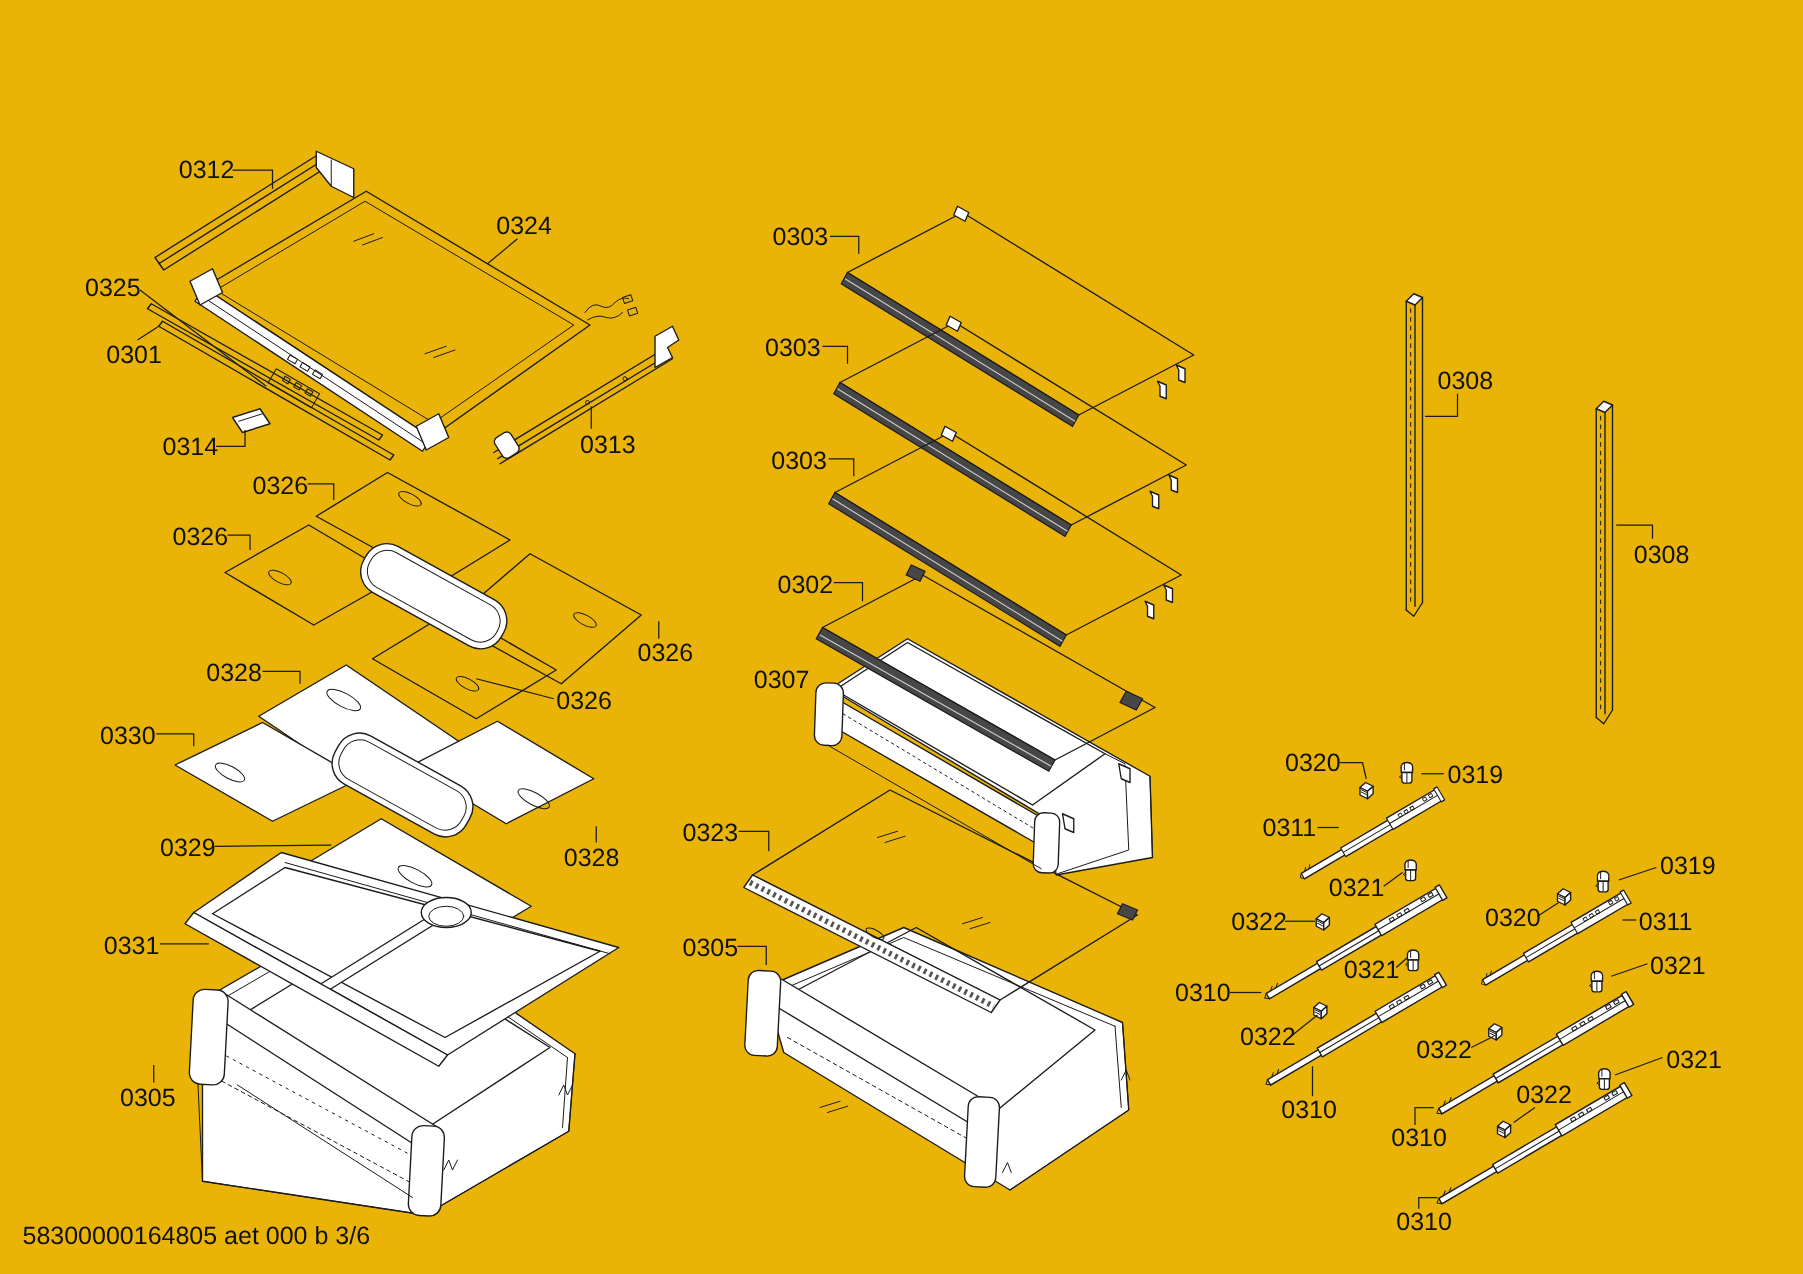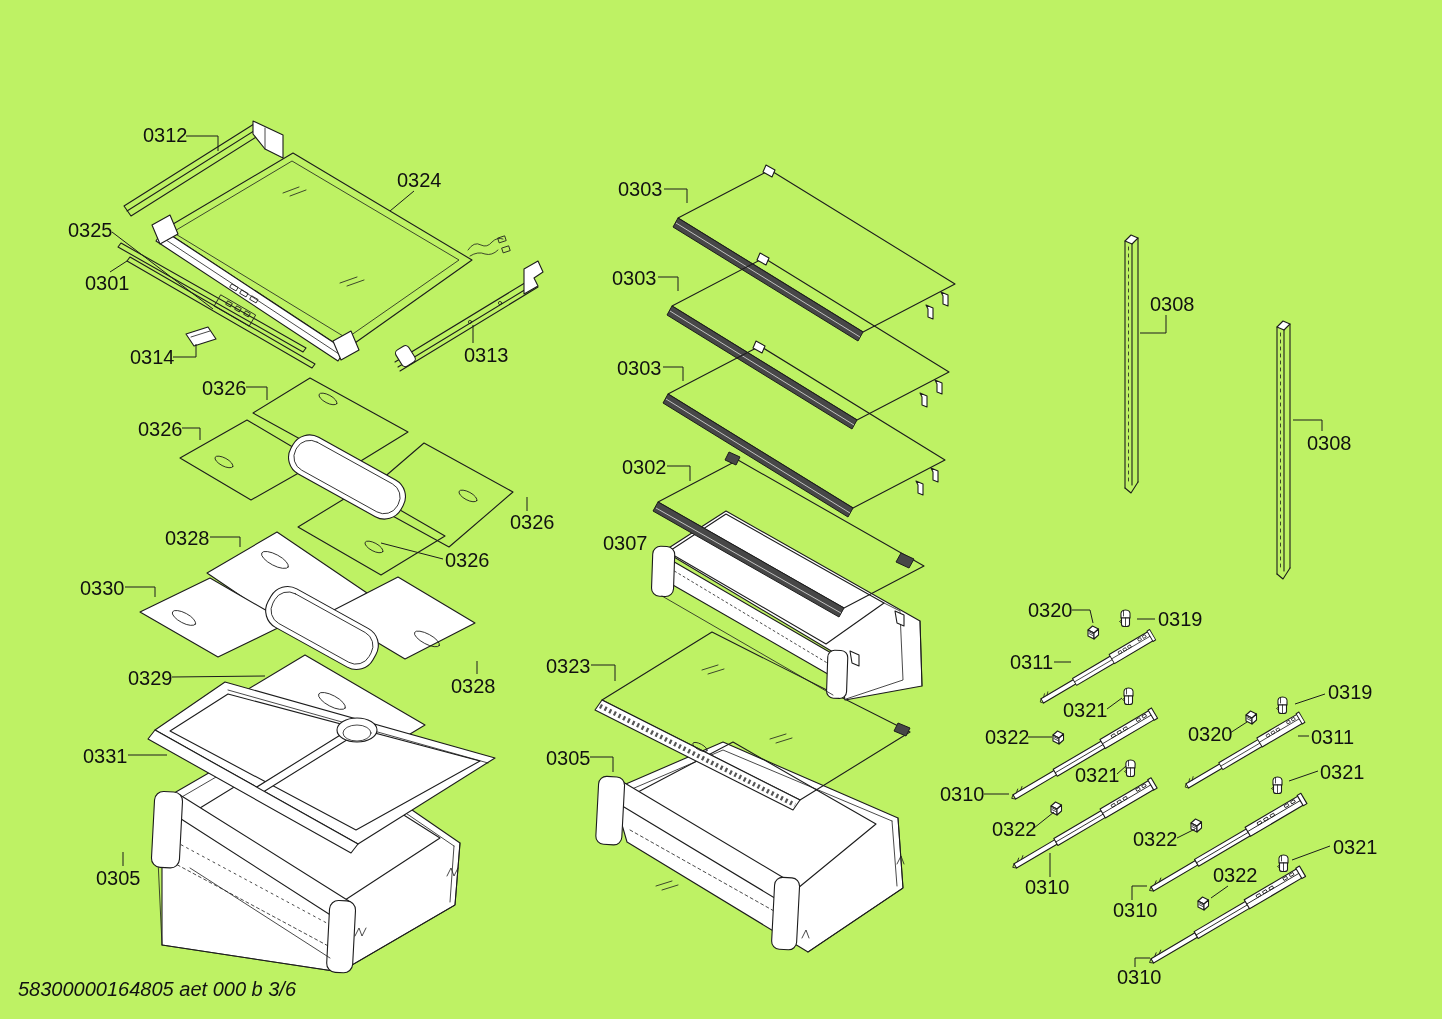--- a/index.html
+++ b/index.html
@@ -1,26 +1,26 @@
 <!DOCTYPE html>
 <html><head>
 <meta charset="utf-8">
 <style>
   html,body{margin:0;padding:0;background:#fff;}
-  #canvas{position:relative;width:1442px;height:1019px;background:#bef264;overflow:hidden;
+  #canvas{position:relative;width:1442px;height:1019px;background:#eab308;overflow:hidden;
           font-family:"Liberation Sans",sans-serif;}
   svg{position:absolute;left:0;top:0;}
   .ln{fill:none;stroke:#1c1c1c;stroke-width:1.1;stroke-linejoin:round;stroke-linecap:round;}
   .lnt{fill:none;stroke:#1c1c1c;stroke-width:0.8;stroke-linejoin:round;stroke-linecap:round;}
   .fw{fill:#ffffff;stroke:#1c1c1c;stroke-width:1.1;stroke-linejoin:round;}
   .dk{fill:#474747;stroke:#1c1c1c;stroke-width:1;}
   .ldr{fill:none;stroke:#1c1c1c;stroke-width:1;}
   .lab{font-family:"Liberation Sans",sans-serif;font-size:20px;fill:#111;}
   #footer{position:absolute;left:18px;top:978px;font-size:20px;color:#111;
-          font-family:"Liberation Sans",sans-serif;font-style:italic;}
+          font-family:"Liberation Sans",sans-serif;}
 </style>
 </head>
 <body>
 
 <div id="canvas">
 <svg width="1442" height="1019" viewBox="0 0 1442 1019">
   <defs>
     <pattern id="pSlots" patternUnits="userSpaceOnUse" width="13" height="8" patternTransform="rotate(-28)">
       <rect width="13" height="8" fill="#ffffff"></rect>
       <rect x="1" y="2" width="9.5" height="3.6" rx="1.8" fill="#ffffff" stroke="#2a2a2a" stroke-width="0.7"></rect>

